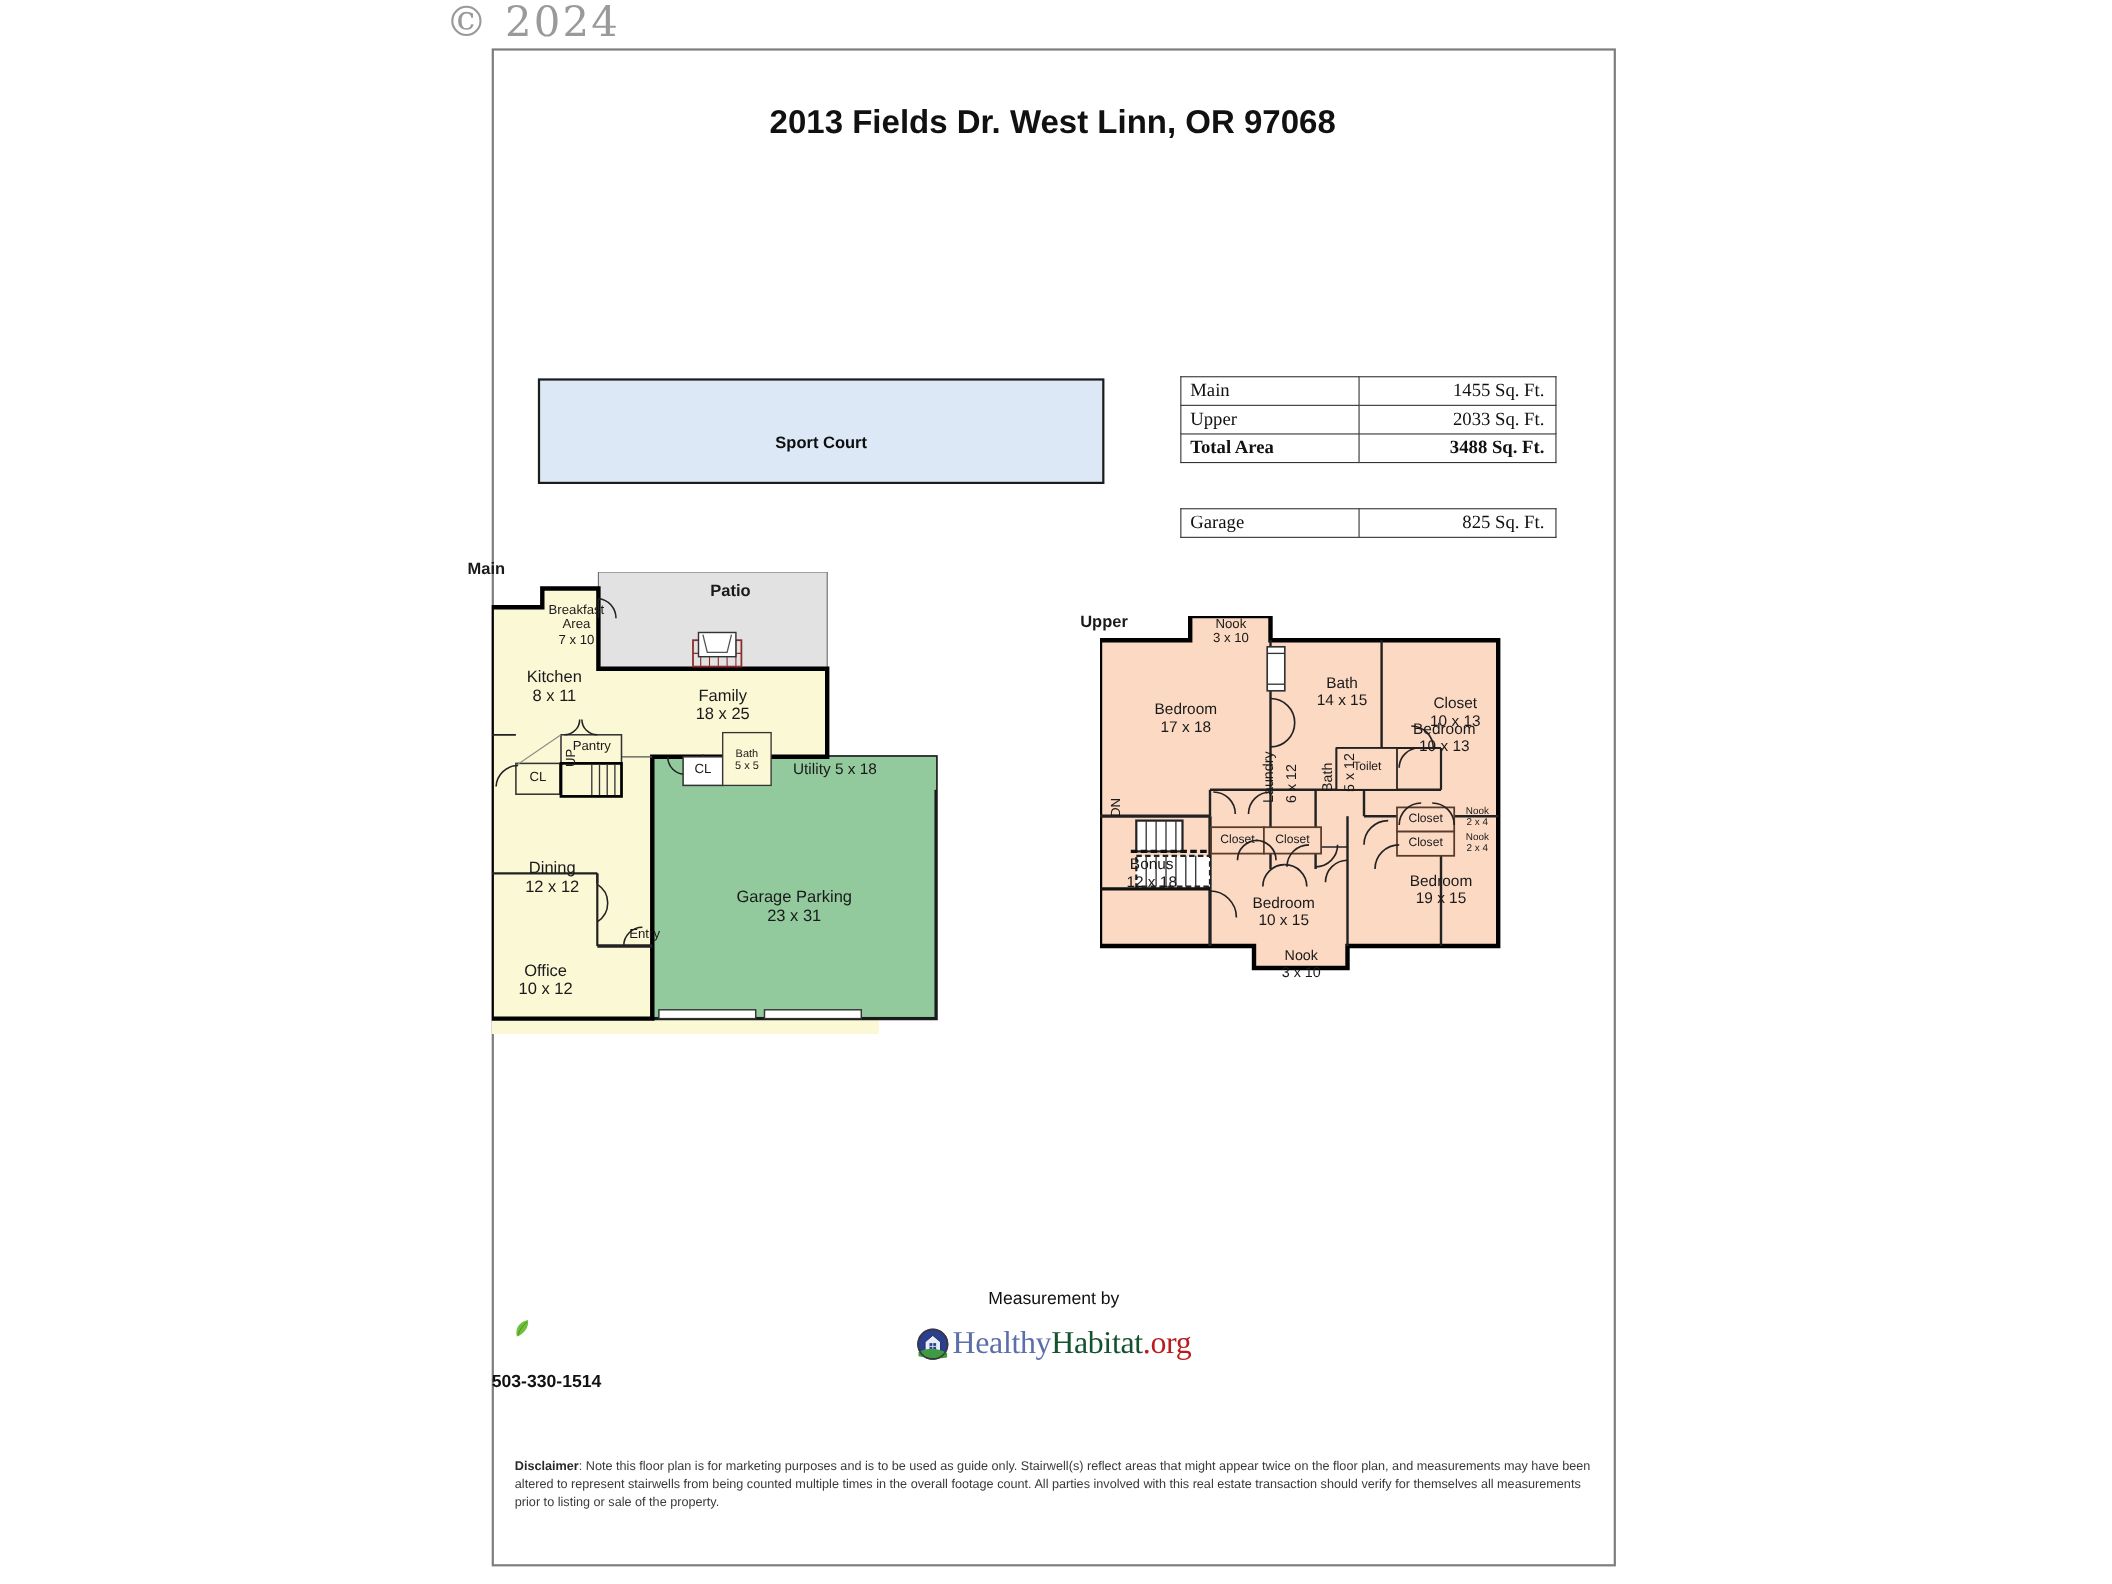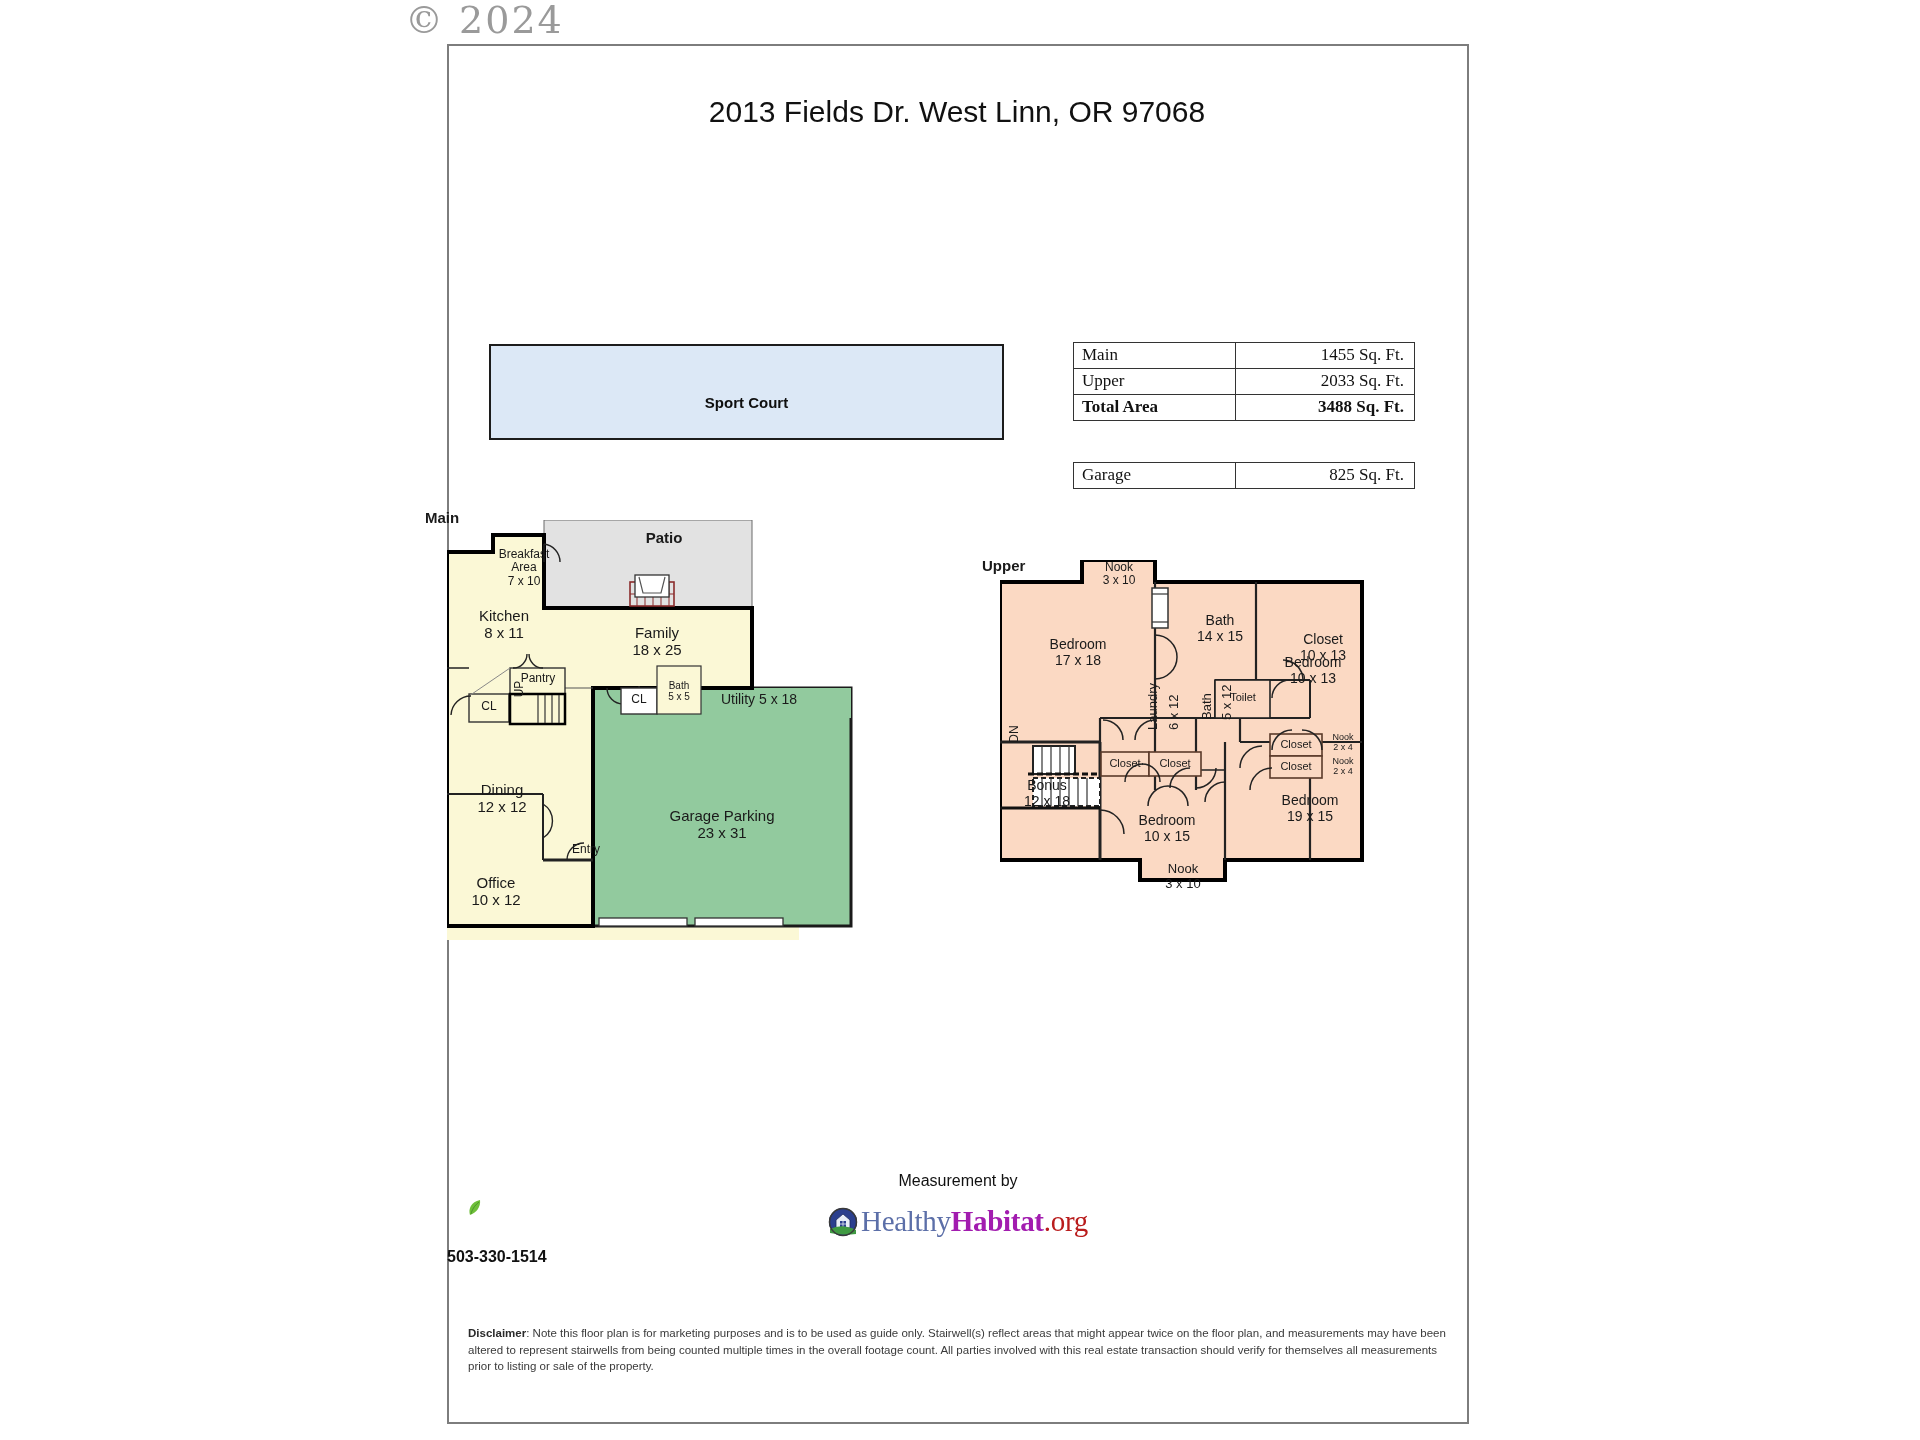--- a/index.html
+++ b/index.html
@@ -45,21 +45,21 @@
     box-sizing: border-box;
   }
 
   
   #page-title {
     left: 447px;
     top: 95px;
     width: 1020px;
     text-align: center;
     font-size: 30px;
-    font-weight: normal;
+    font-weight: bold;
     color: #111;
     font-family: "Liberation Sans", sans-serif;
   }
 
   
   #sport-court {
     left: 489px;
     top: 344px;
     width: 515px;
     height: 96px;
@@ -140,21 +140,21 @@
     width: 30px; height: 30px;
     position: relative;
     display: inline-block;
   }
   #logo-text {
     font-family: "Liberation Serif", serif;
     font-size: 29px;
     letter-spacing: -0.3px;
   }
   .lt-healthy { color: #5c6fa8; }
-  .lt-habitat { color: #a21caf; font-weight: bold; margin-top: 24px; }
+  .lt-habitat { color: #14532d; font-weight: normal; margin-top: 24px; }
   .lt-org { color: #b91c1c; text-align: right; }
   #footer-phone {
     left: 447px;
     top: 1248px;
     width: 1022px;
     font-size: 16px;
     color: #111;
     font-weight: bold;
   }
 

